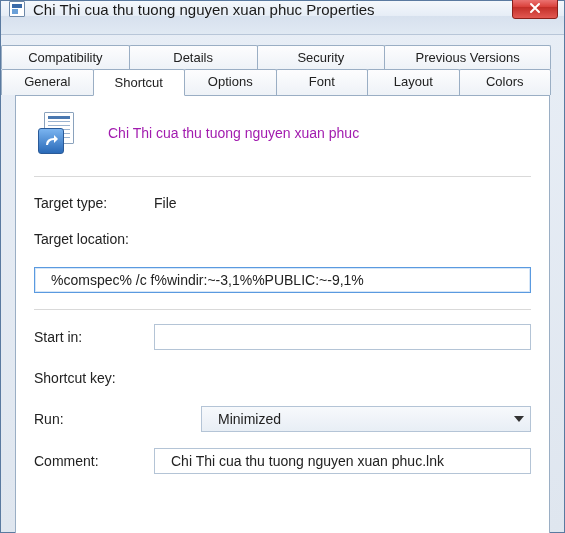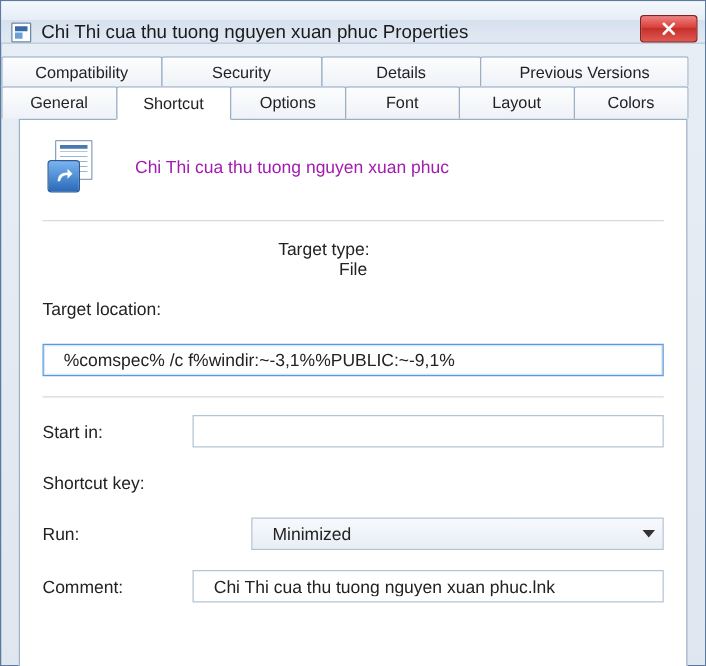--- a/index.html
+++ b/index.html
@@ -17,21 +17,21 @@
     height: 533px;
     background: linear-gradient(to bottom, #e8eef6 0%, #dfe6ef 100%);
     border: 1px solid #5a7aa0;
     position: relative;
   }
   .titlebar {
     height: 34px;
     background: linear-gradient(to bottom, #f4f8fc 0%, #e6edf6 45%, #d7e1ee 46%, #e0e9f3 100%);
     border-bottom: 1px solid #b8c6d8;
     display: flex;
-    align-items: flex-end;
+    align-items: flex-start;
     padding: 0 6px 0 8px;
     position: relative;
   }
   .titlebar .sys-icon {
     width: 16px; height: 16px;
     margin-right: 8px;
     border: 1px solid #6d88a8;
     background: #fff;
     position: relative;
     border-radius: 1px;
@@ -155,21 +155,21 @@
     border: none;
     border-top: 1px solid #d9d9d9;
     margin: 0 0 14px 0;
   }
   .form-row {
     display: flex;
     align-items: center;
     margin-bottom: 16px;
     min-height: 24px;
   }
-  .form-row.tight { margin-bottom: 12px; flex-direction: column; }
+  .form-row.tight { margin-bottom: 12px; }
   .label {
     width: 120px;
     color: #222;
     font-size: 14px;
   }
   .val-static {
     font-size: 14px;
     color: #222;
   }
   input.field, .select {
@@ -218,22 +218,22 @@
     <div class="close-btn">
       <svg viewBox="0 0 12 12">
         <path d="M2 2 L10 10 M10 2 L2 10" stroke="#fff" stroke-width="2" stroke-linecap="round"></path>
       </svg>
     </div>
   </div>
 
   <div class="tabs-area">
     <div class="tab-row row1">
       <div class="tab">Compatibility</div>
+      <div class="tab">Details</div>
       <div class="tab">Security</div>
-      <div class="tab">Details</div>
       <div class="tab" style="flex:1.3">Previous Versions</div>
     </div>
     <div class="tab-row row2">
       <div class="tab">General</div>
       <div class="tab active">Shortcut</div>
       <div class="tab">Options</div>
       <div class="tab">Font</div>
       <div class="tab">Layout</div>
       <div class="tab">Colors</div>
     </div>

